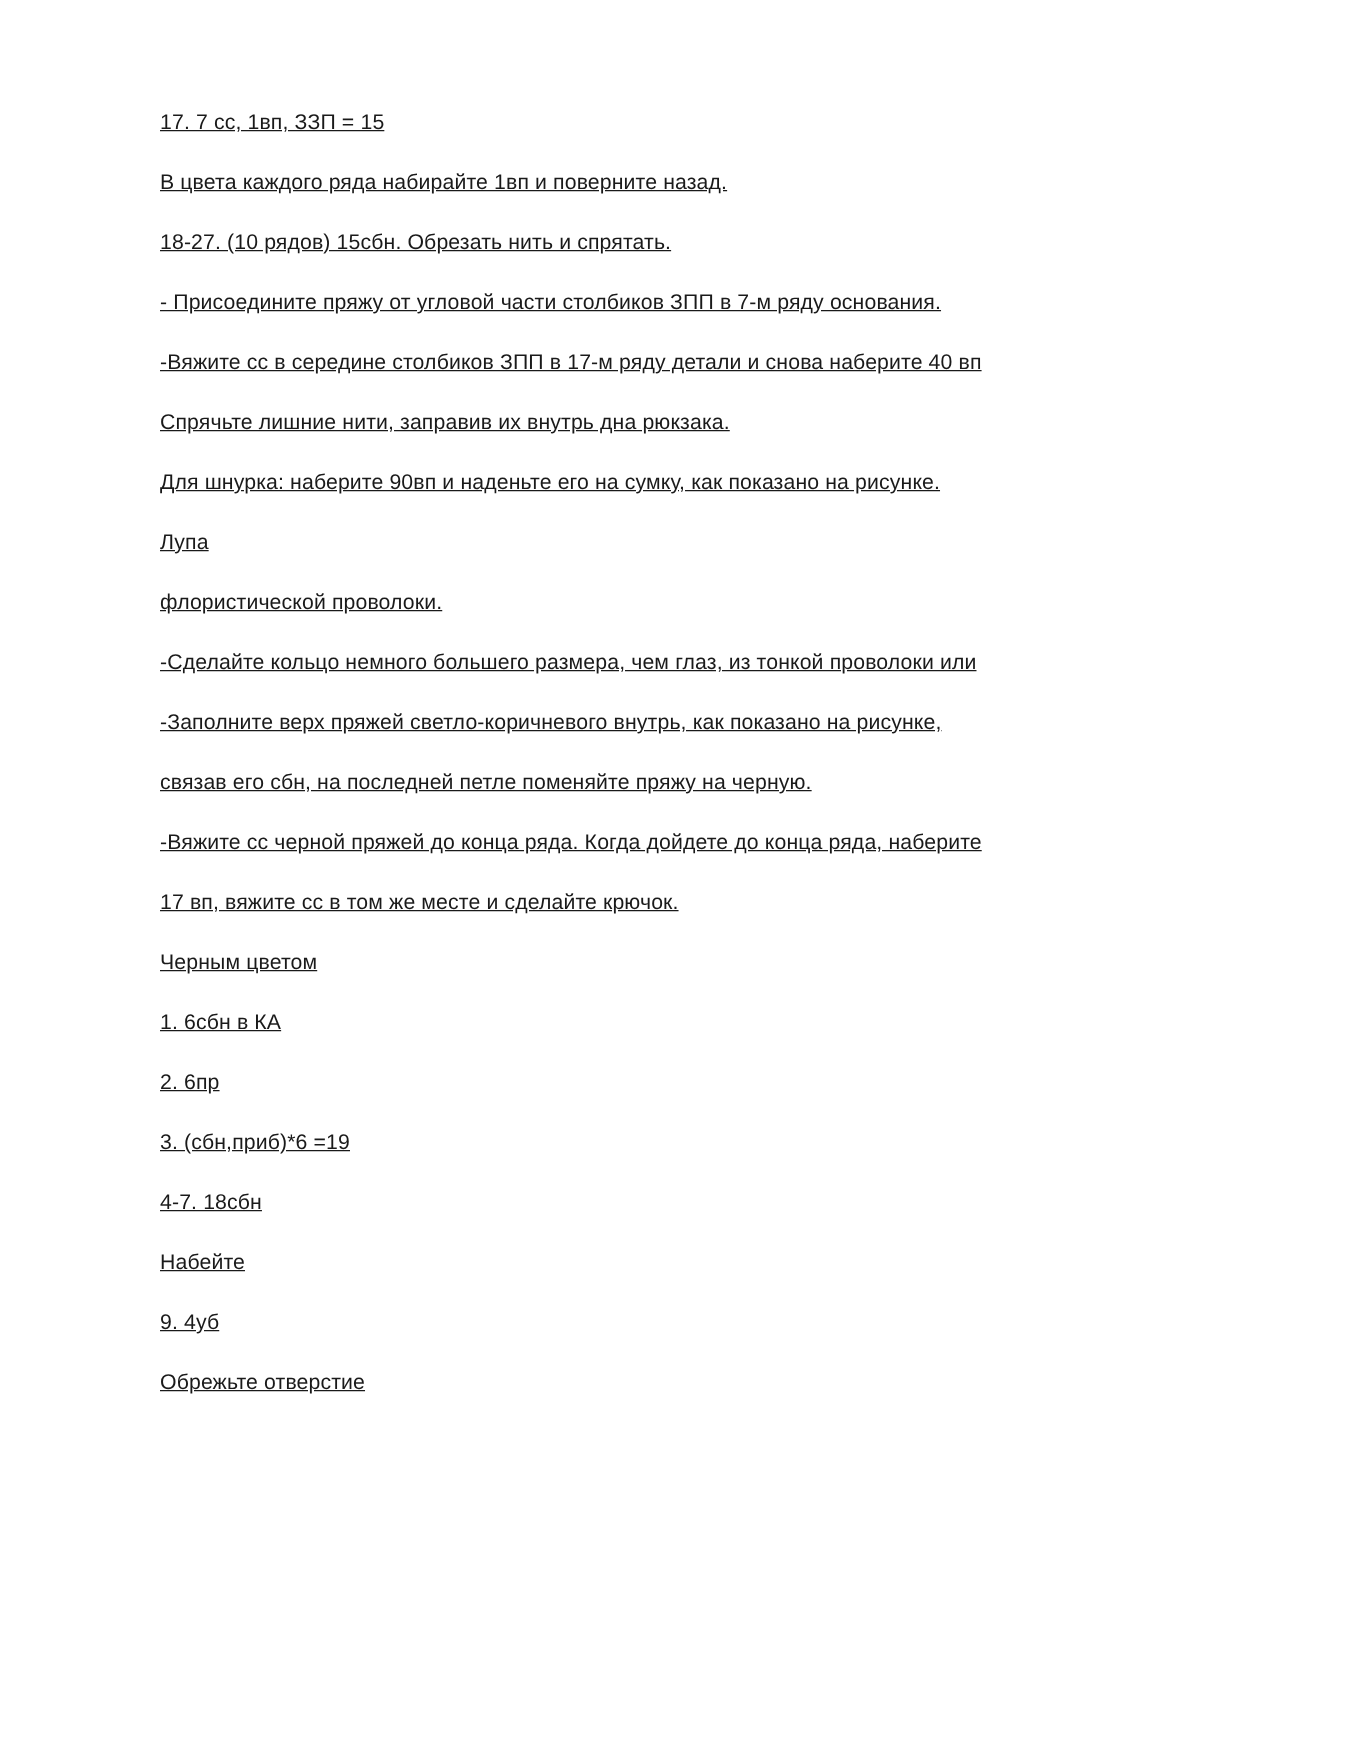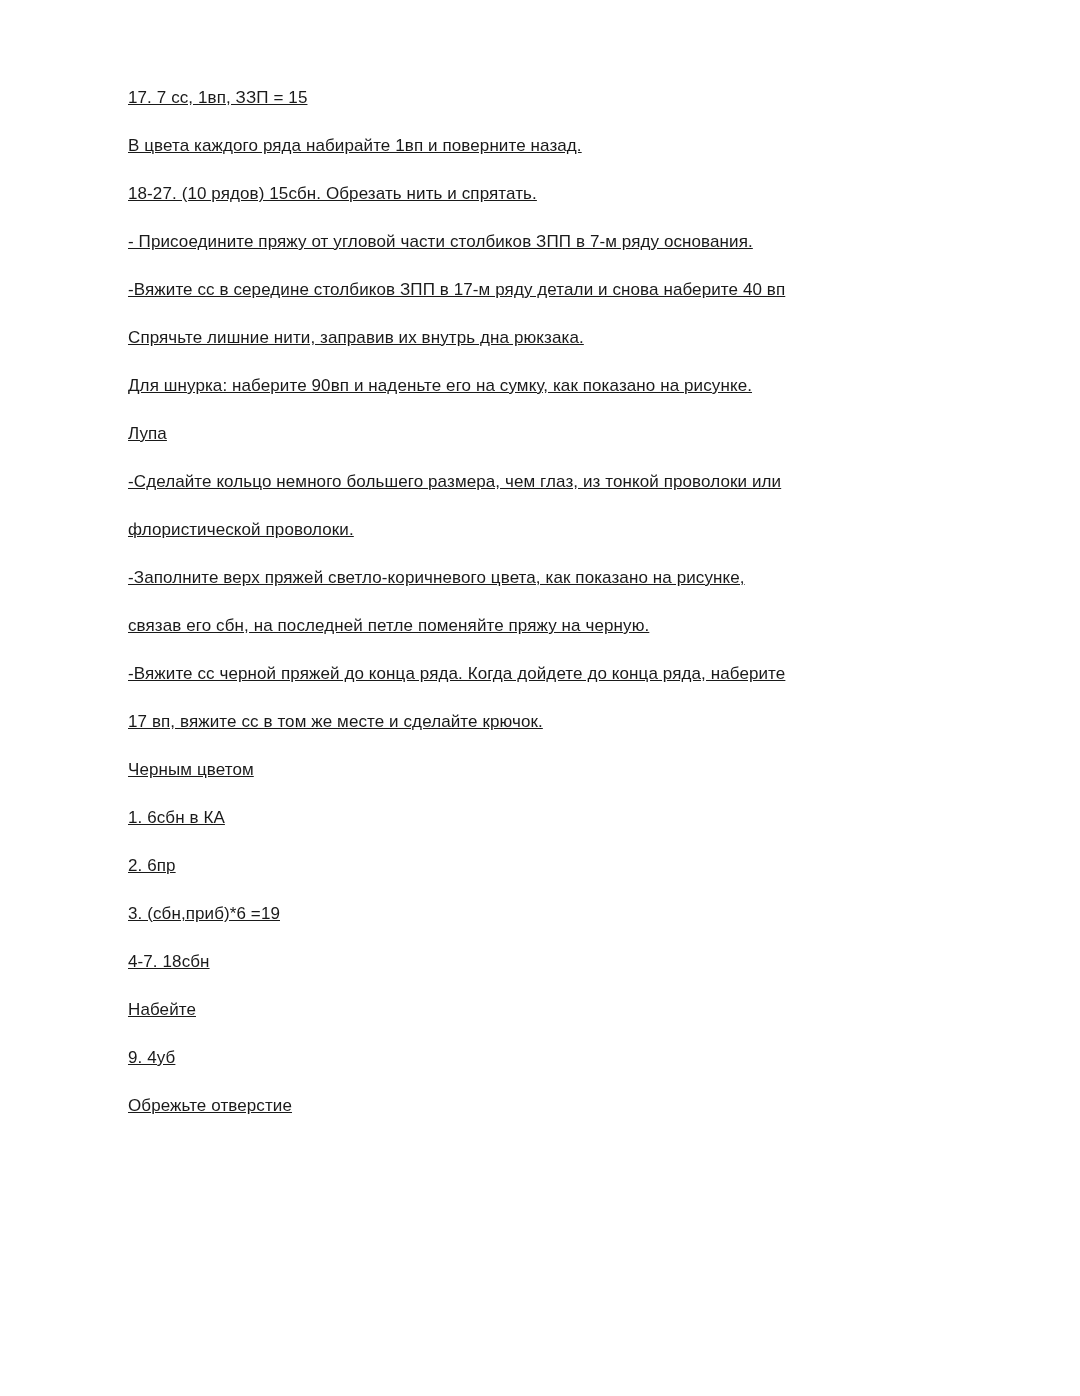--- a/index.html
+++ b/index.html
@@ -42,23 +42,23 @@
 <div class="page" style="background: rgb(255, 255, 255);">
   <div class="doc-body" style="color: rgb(26, 26, 26);">
       <div class="doc-line">17. 7 сс, 1вп, ЗЗП = 15</div>
       <div class="doc-line">В цвета каждого ряда набирайте 1вп и поверните назад.</div>
       <div class="doc-line">18-27. (10 рядов) 15сбн. Обрезать нить и спрятать.</div>
       <div class="doc-line">- Присоедините пряжу от угловой части столбиков ЗПП в 7-м ряду основания.</div>
       <div class="doc-line">-Вяжите сс в середине столбиков ЗПП в 17-м ряду детали и снова наберите 40 вп</div>
       <div class="doc-line">Спрячьте лишние нити, заправив их внутрь дна рюкзака.</div>
       <div class="doc-line">Для шнурка: наберите 90вп и наденьте его на сумку, как показано на рисунке.</div>
       <div class="doc-line">Лупа</div>
+      <div class="doc-line">флористической проволоки.</div>
       <div class="doc-line">-Сделайте кольцо немного большего размера, чем глаз, из тонкой проволоки или</div>
-      <div class="doc-line">флористической проволоки.</div>
-      <div class="doc-line">-Заполните верх пряжей светло-коричневого цвета, как показано на рисунке,</div>
+      <div class="doc-line">-Заполните верх пряжей светло-коричневого внутрь, как показано на рисунке,</div>
       <div class="doc-line">связав его сбн, на последней петле поменяйте пряжу на черную.</div>
       <div class="doc-line">-Вяжите сс черной пряжей до конца ряда. Когда дойдете до конца ряда, наберите</div>
       <div class="doc-line">17 вп, вяжите сс в том же месте и сделайте крючок.</div>
       <div class="doc-line">Черным цветом</div>
       <div class="doc-line">1. 6сбн в КА</div>
       <div class="doc-line">2. 6пр</div>
       <div class="doc-line">3. (сбн,приб)*6 =19</div>
       <div class="doc-line">4-7. 18сбн</div>
       <div class="doc-line">Набейте</div>
       <div class="doc-line">9. 4уб</div>

